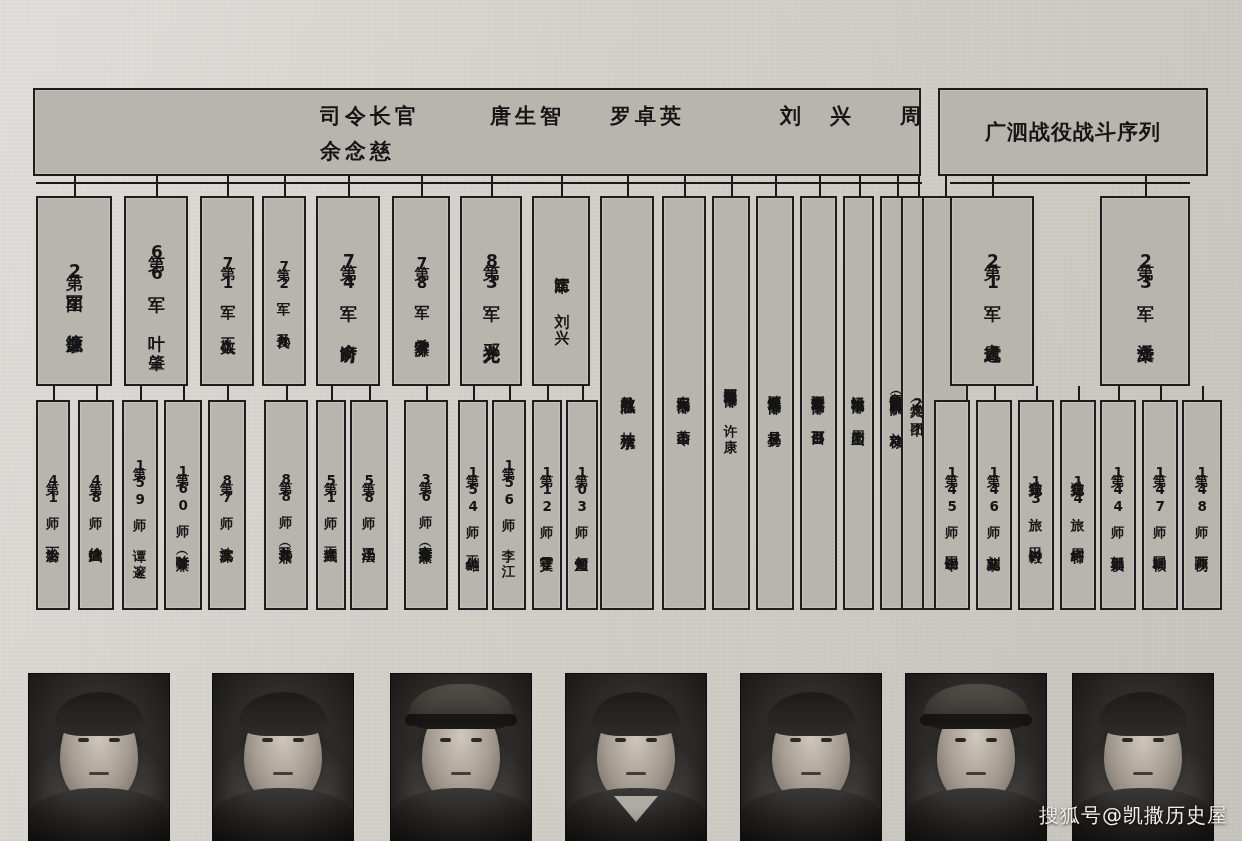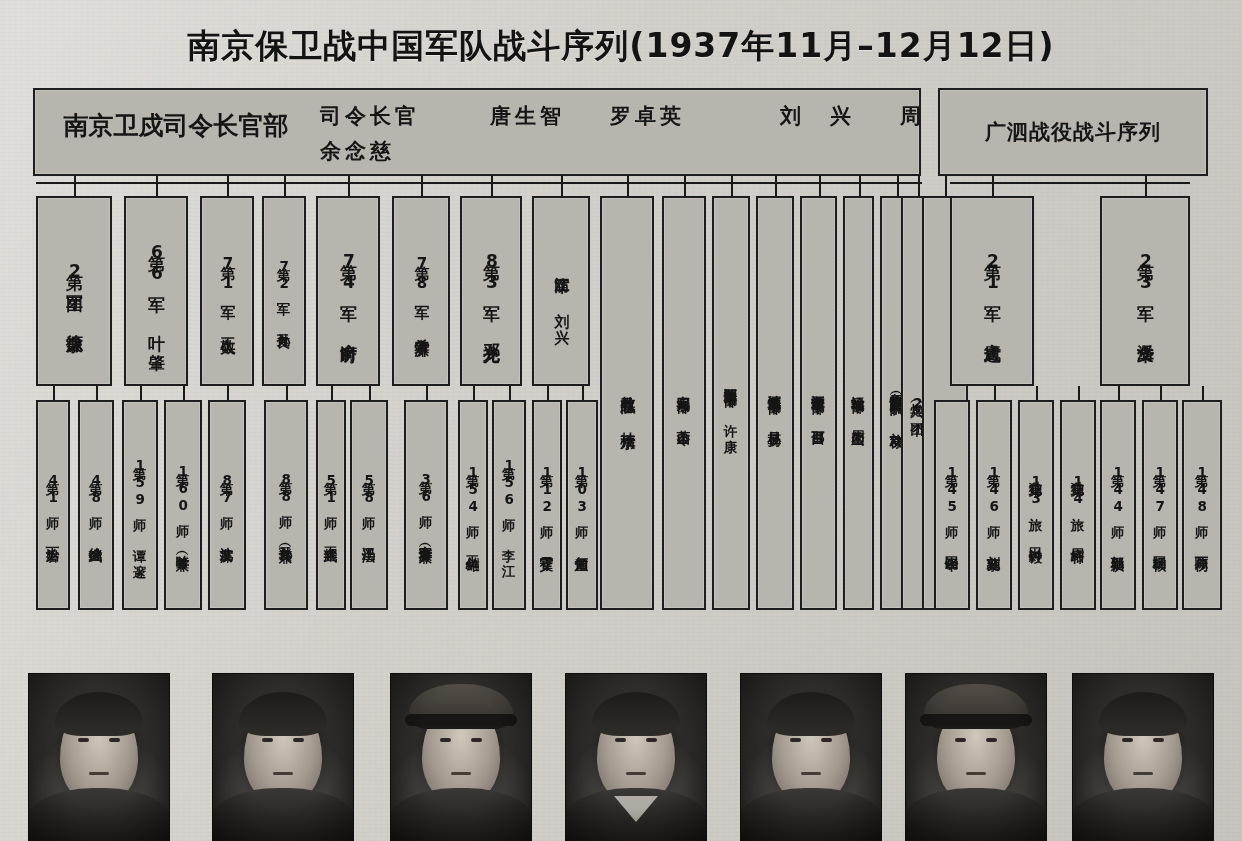--- a/index.html
+++ b/index.html
@@ -205,24 +205,22 @@
     letter-spacing: 1px;
   }
 </style>
 </head>
 <body>
 
 <div class="page">
 
   <div class="paper-grain"></div>
 
-  <div class="title">南京保卫战中国军队战斗序列(1937年11月–12月12日)</div>
 
   <div class="box" id="hq-bar">
-    <div class="hq-left">南京卫戍司令长官部</div>
     <div class="hq-grid">
       <span>司令长官</span>
       <span>唐生智</span>
       <span>罗卓英</span>
       <span>刘　兴</span>
       <span>周　斓</span>
       <span>余念慈</span>
       <span></span>
     </div>
   </div>
@@ -456,13 +454,14 @@
       <div class="pf"></div>
         <div class="head"></div>
         <div class="hair"></div>
         <div class="eyes"></div>
         <div class="mouth"></div>
         <div class="shoulders"></div>
         <div class="vignette"></div>
     </div>
   </div>
 
+  <div class="watermark">搜狐号@凯撒历史屋</div>
 </div>
 
 </body></html>

